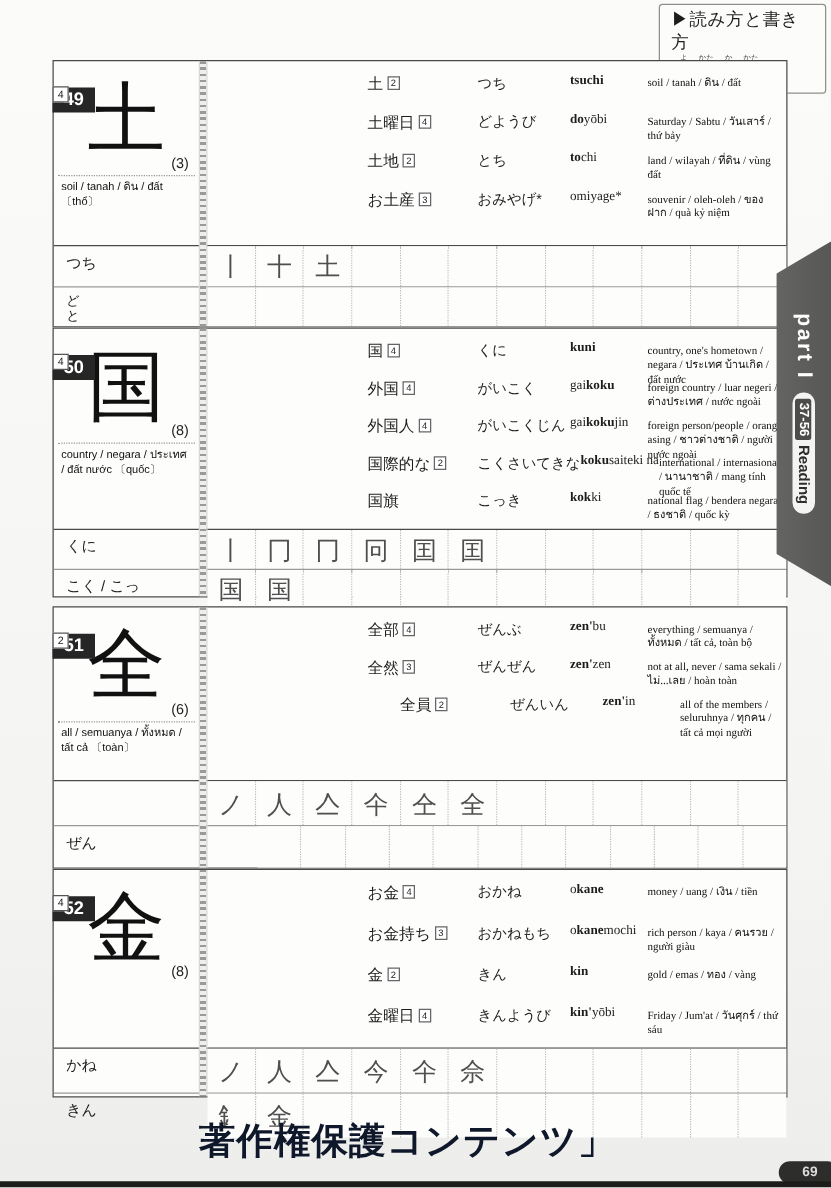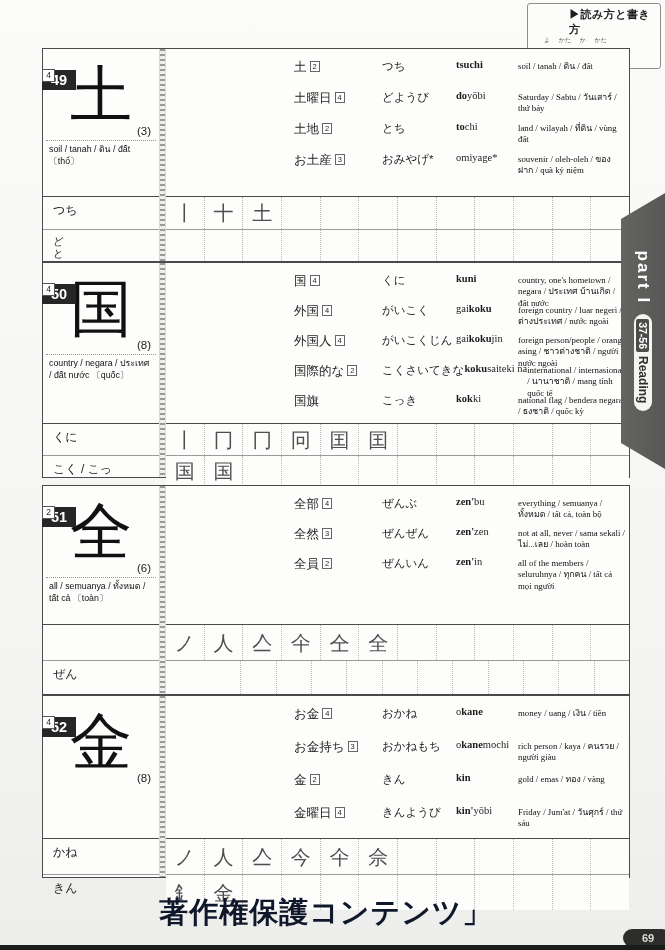--- a/index.html
+++ b/index.html
@@ -12,21 +12,21 @@
     color:#1d1d1d;
   }
 
   
   .header-box{
     position:absolute; top:3px; right:4px; width:134px;
     background:#fcfcfb; border:1px solid #8f8f8c;
     border-radius:3px 3px 3px 12px;
     padding:3px 7px 5px 9px;
   }
-  .h-title{ font-size:11px; font-weight:bold; letter-spacing:.5px;margin-left:32px; }
+  .h-title{ font-size:14px; font-weight:normal; letter-spacing:.5px; }
   .h-furi{ font-size:6px; color:#444; padding-left:7px; word-spacing:7px; margin-top:-1px; }
   .h-line2{ margin-top:3px; display:flex; align-items:flex-end; gap:3px; }
   .h-round{ font-size:11.5px; font-weight:bold; margin-right:4px; }
   .range-badge{ background:#3b3b3b; color:#fff; font-size:16px; font-weight:bold; padding:0 2px; line-height:14px; }
   .h-tilde{ font-size:11px; font-weight:bold; }
 
   
   #blocks .block{
     position:absolute; left:42px; width:588px;
     background:#fdfdfc; border:1.5px solid #4a4a4a;
@@ -331,21 +331,21 @@
             <span class="v-kana">ぜんぶ</span>
             <span class="v-romaji"><span></span><b>zen'</b><span>bu</span></span>
             <span class="v-trans">everything / semuanya / ทั้งหมด / tất cả, toàn bộ</span>
           </div>
           <div class="vrow" style="height: 30px;">
             <span class="v-word"><span>全然</span><span class="numbox">3</span></span>
             <span class="v-kana">ぜんぜん</span>
             <span class="v-romaji"><span></span><b>zen'</b><span>zen</span></span>
             <span class="v-trans">not at all, never / sama sekali / ไม่...เลย / hoàn toàn</span>
           </div>
-          <div class="vrow" style="height: 30px;">
+          <div class="vrow" style="height: 30px; margin-left: 26px;">
             <span class="v-word"><span>全員</span><span class="numbox">2</span></span>
             <span class="v-kana">ぜんいん</span>
             <span class="v-romaji"><span></span><b>zen'</b><span>in</span></span>
             <span class="v-trans">all of the members / seluruhnya / ทุกคน / tất cả mọi người</span>
           </div>
         </div>
       </div>
       <div class="prow first" style="height: 36px;">
         <div class="p-label">
           <div></div>

